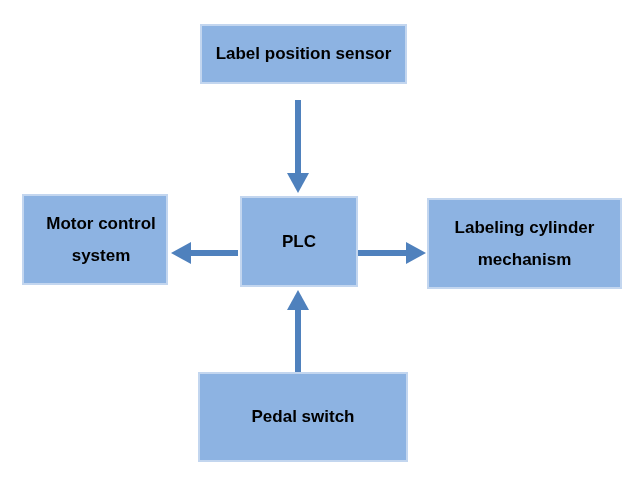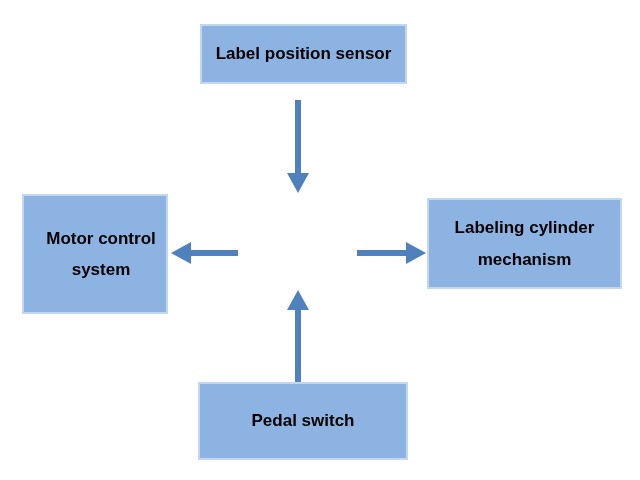--- a/index.html
+++ b/index.html
@@ -24,24 +24,24 @@
     align-items: center;
     justify-content: center;
     text-align: center;
     font-weight: bold;
     font-size: 17px;
     line-height: 1.85;
     color: var(--text-color, #000000);
     padding: 0 8px;
   }
   .node-sensor   { left: 200px; top: 24px;  width: 207px; height: 60px; }
-  .node-motor    { left: 22px;  top: 194px; width: 146px; height: 120px; padding-left: 20px; }
+  .node-motor    { left: 22px;  top: 194px; width: 146px; height: 91px; padding-left: 20px; }
   .node-plc      { left: 240px; top: 196px; width: 118px; height: 91px; }
   .node-cylinder { left: 427px; top: 198px; width: 195px; height: 91px; }
-  .node-pedal    { left: 198px; top: 382px; width: 210px; height: 78px; }
+  .node-pedal    { left: 198px; top: 372px; width: 210px; height: 90px; }
   .arrow-layer {
     position: absolute;
     left: 0;
     top: 0;
     width: 640px;
     height: 480px;
     pointer-events: none;
   }
   .arrow-layer .shaft,
   .arrow-layer .head {
@@ -73,20 +73,23 @@
   </svg>
 
   <div class="node node-sensor">
     <span>Label position sensor</span>
   </div>
 
   <div class="node node-motor">
     <span>Motor control system</span>
   </div>
 
+  <div class="node node-plc">
+    <span>PLC</span>
+  </div>
 
   <div class="node node-cylinder">
     <span>Labeling cylinder mechanism</span>
   </div>
 
   <div class="node node-pedal">
     <span>Pedal switch</span>
   </div>
 
 </div>

